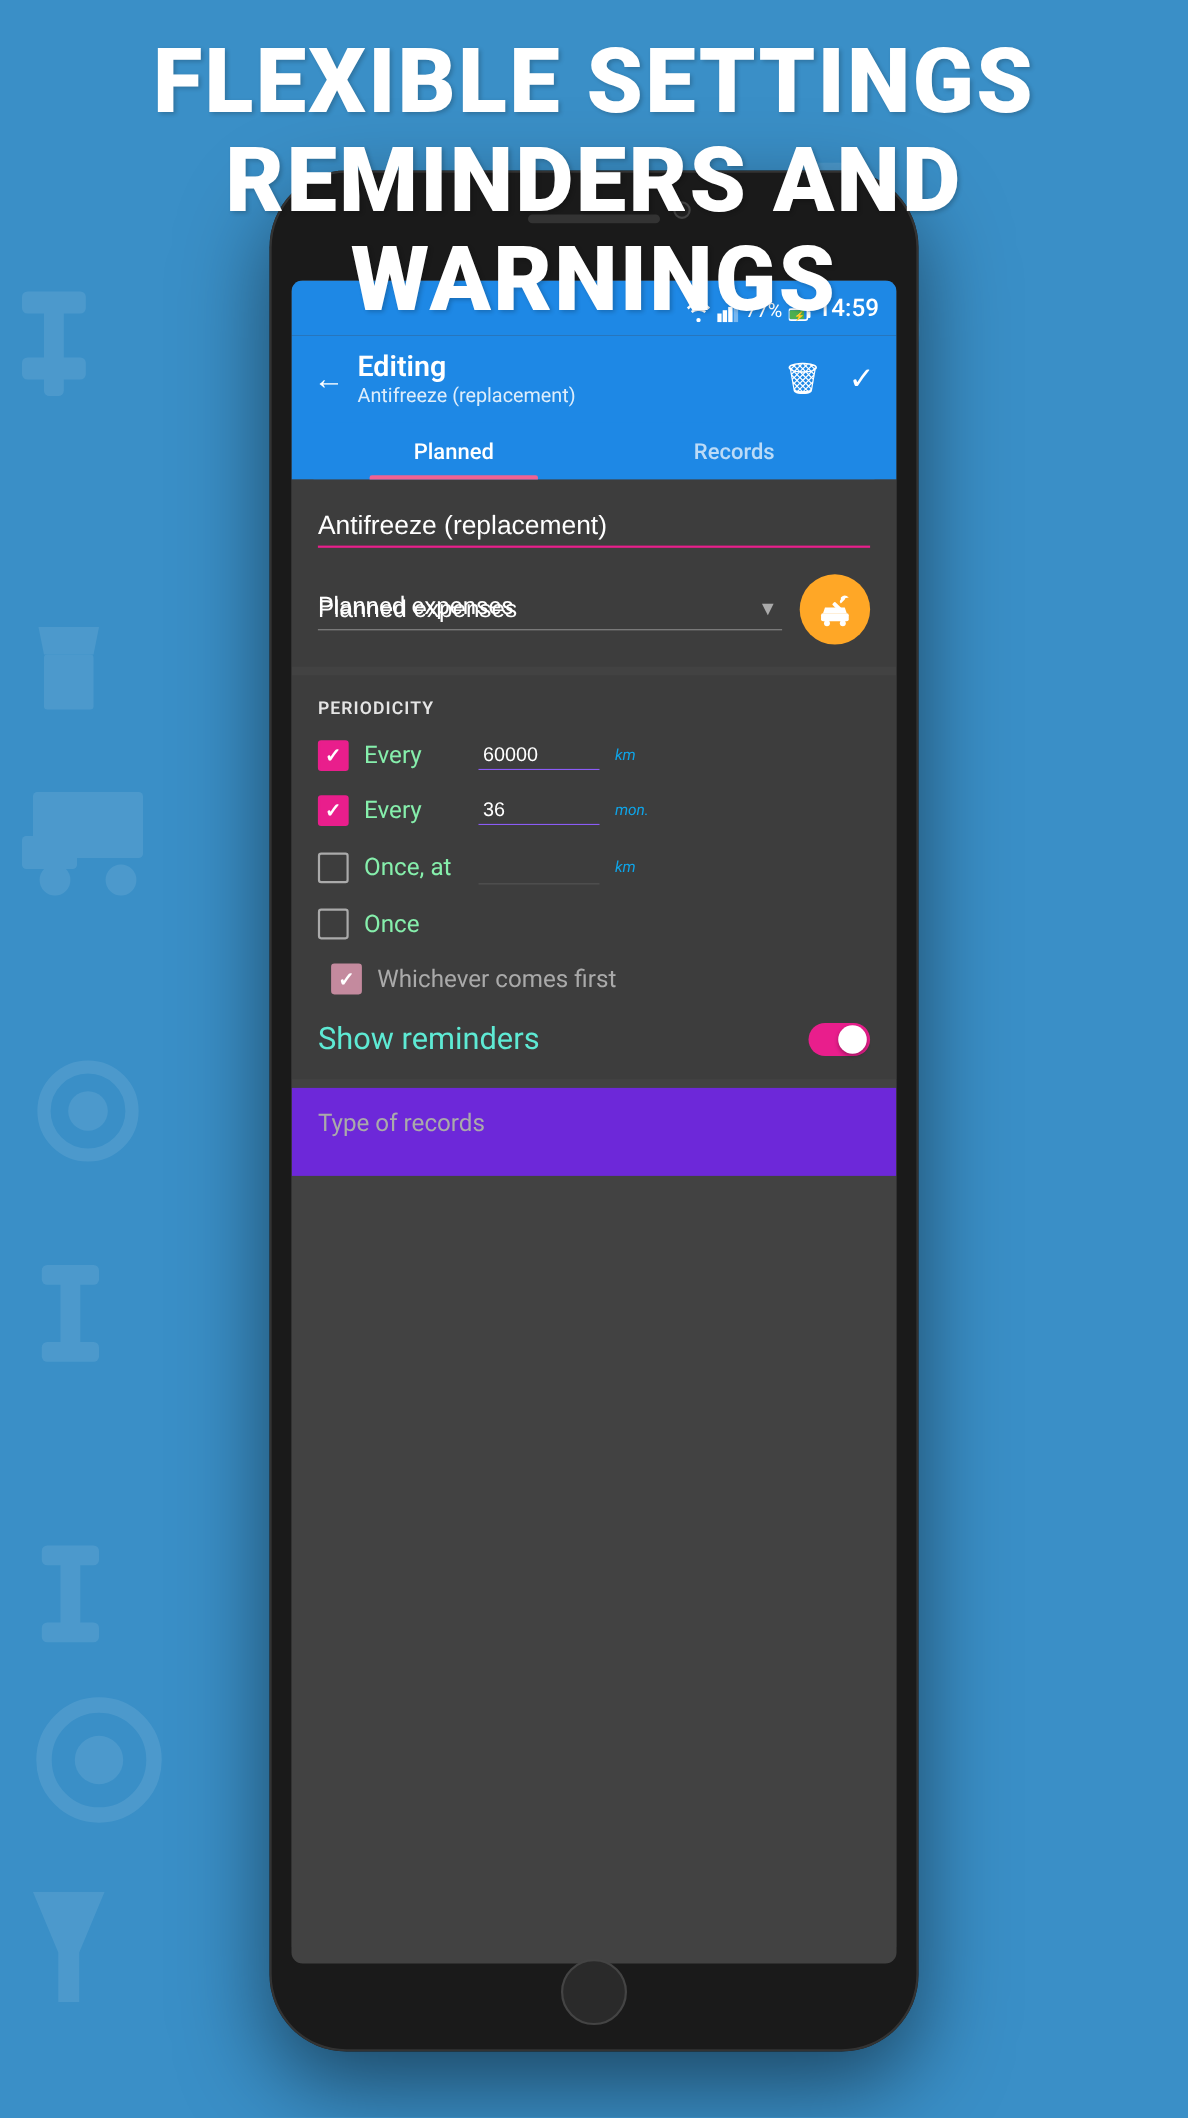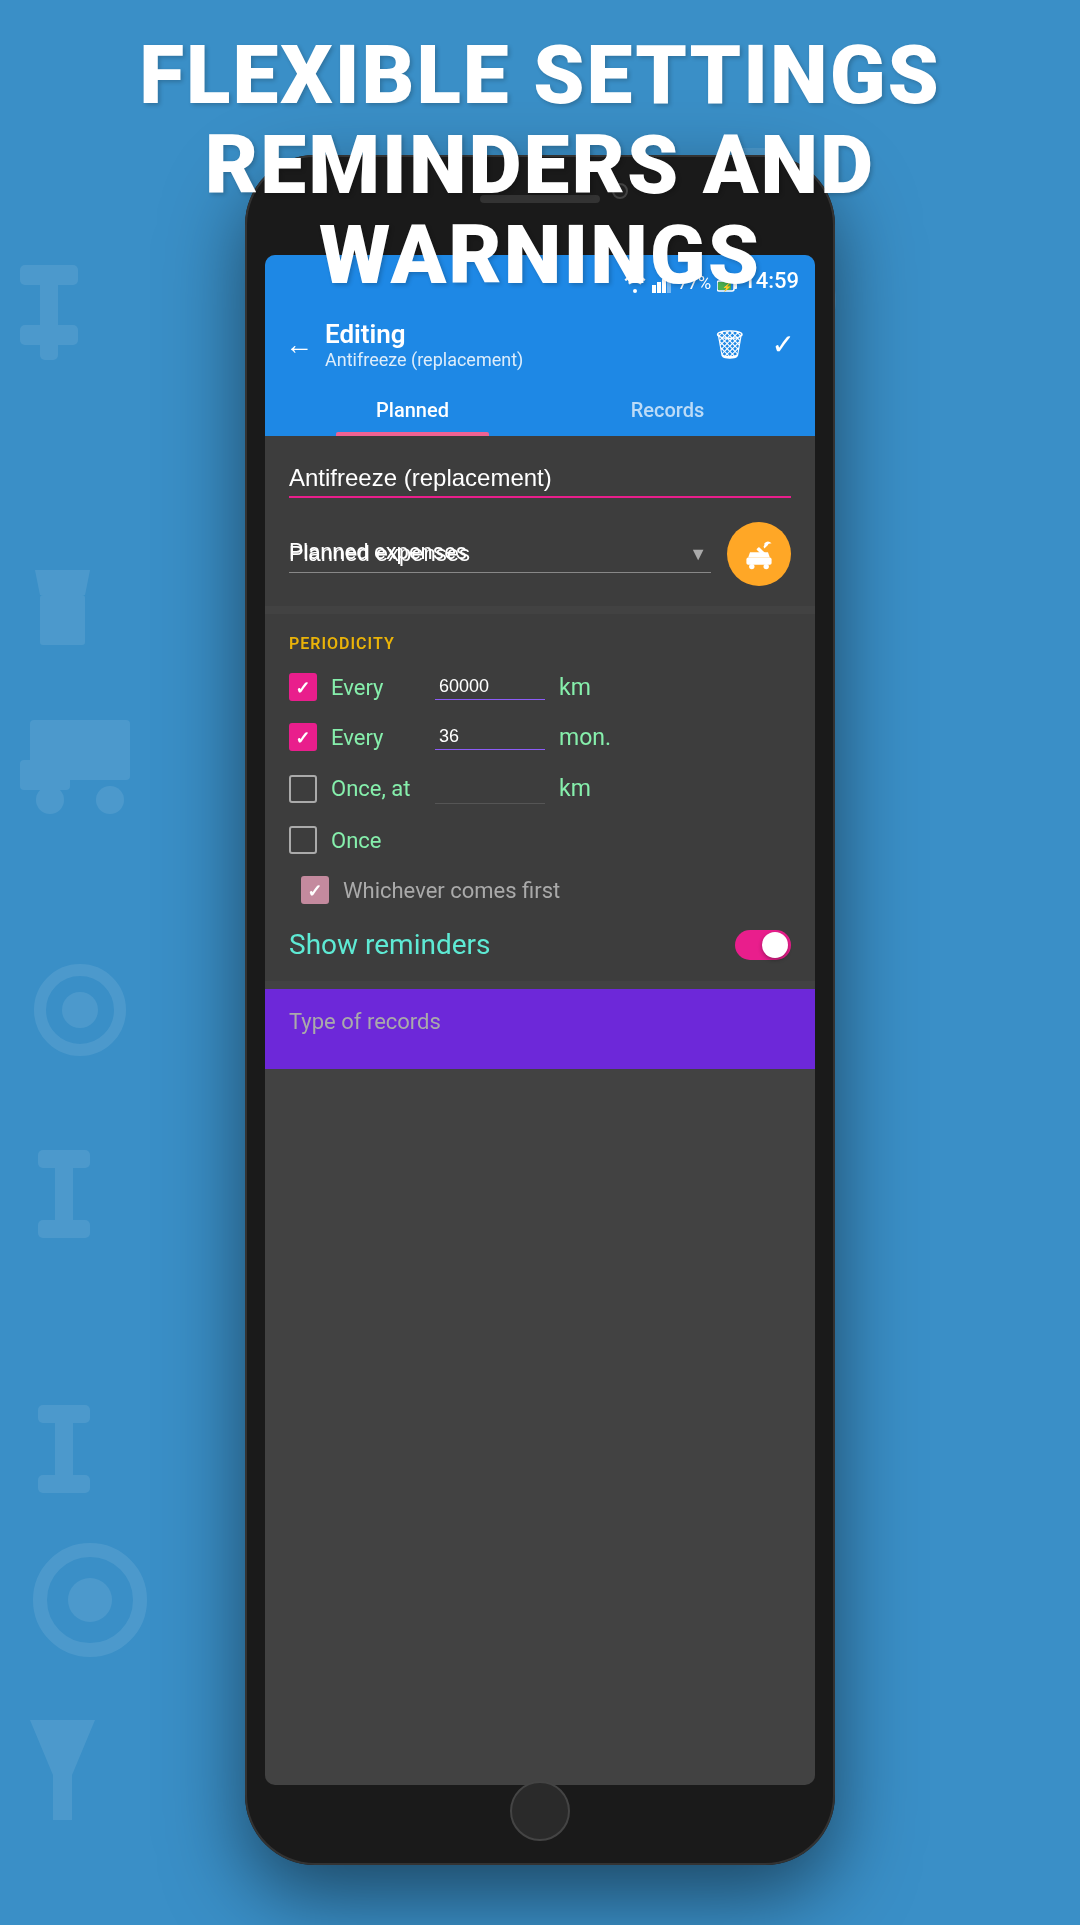--- a/index.html
+++ b/index.html
@@ -267,21 +267,21 @@
     }
 
     
     .periodicity-section {
       background: #3d3d3d;
       padding: 20px 24px;
       margin-bottom: 8px;
     }
 
     .section-title {
-      color: #eab308;
+      color: #e5e5e5;
       font-size: 16px;
       font-weight: 600;
       letter-spacing: 1px;
       margin-bottom: 20px;
     }
 
     .period-row {
       display: flex;
       align-items: center;
       margin-bottom: 22px;
@@ -339,23 +339,24 @@
       border-bottom: 1px solid #8b5cf6;
       color: white;
       font-size: 18px;
       width: 110px;
       padding: 2px 4px;
       outline: none;
       text-align: left;
     }
 
     .period-unit {
-      color: #86efac;
-      font-size: 23px;
+      color: #0ea5e9;
+      font-size: 14px;
       min-width: 50px;
+      font-style: italic;
     }
 
     .period-spacer {
       flex: 1;
     }
 
     
     .reminders-row {
       display: flex;
       align-items: center;

